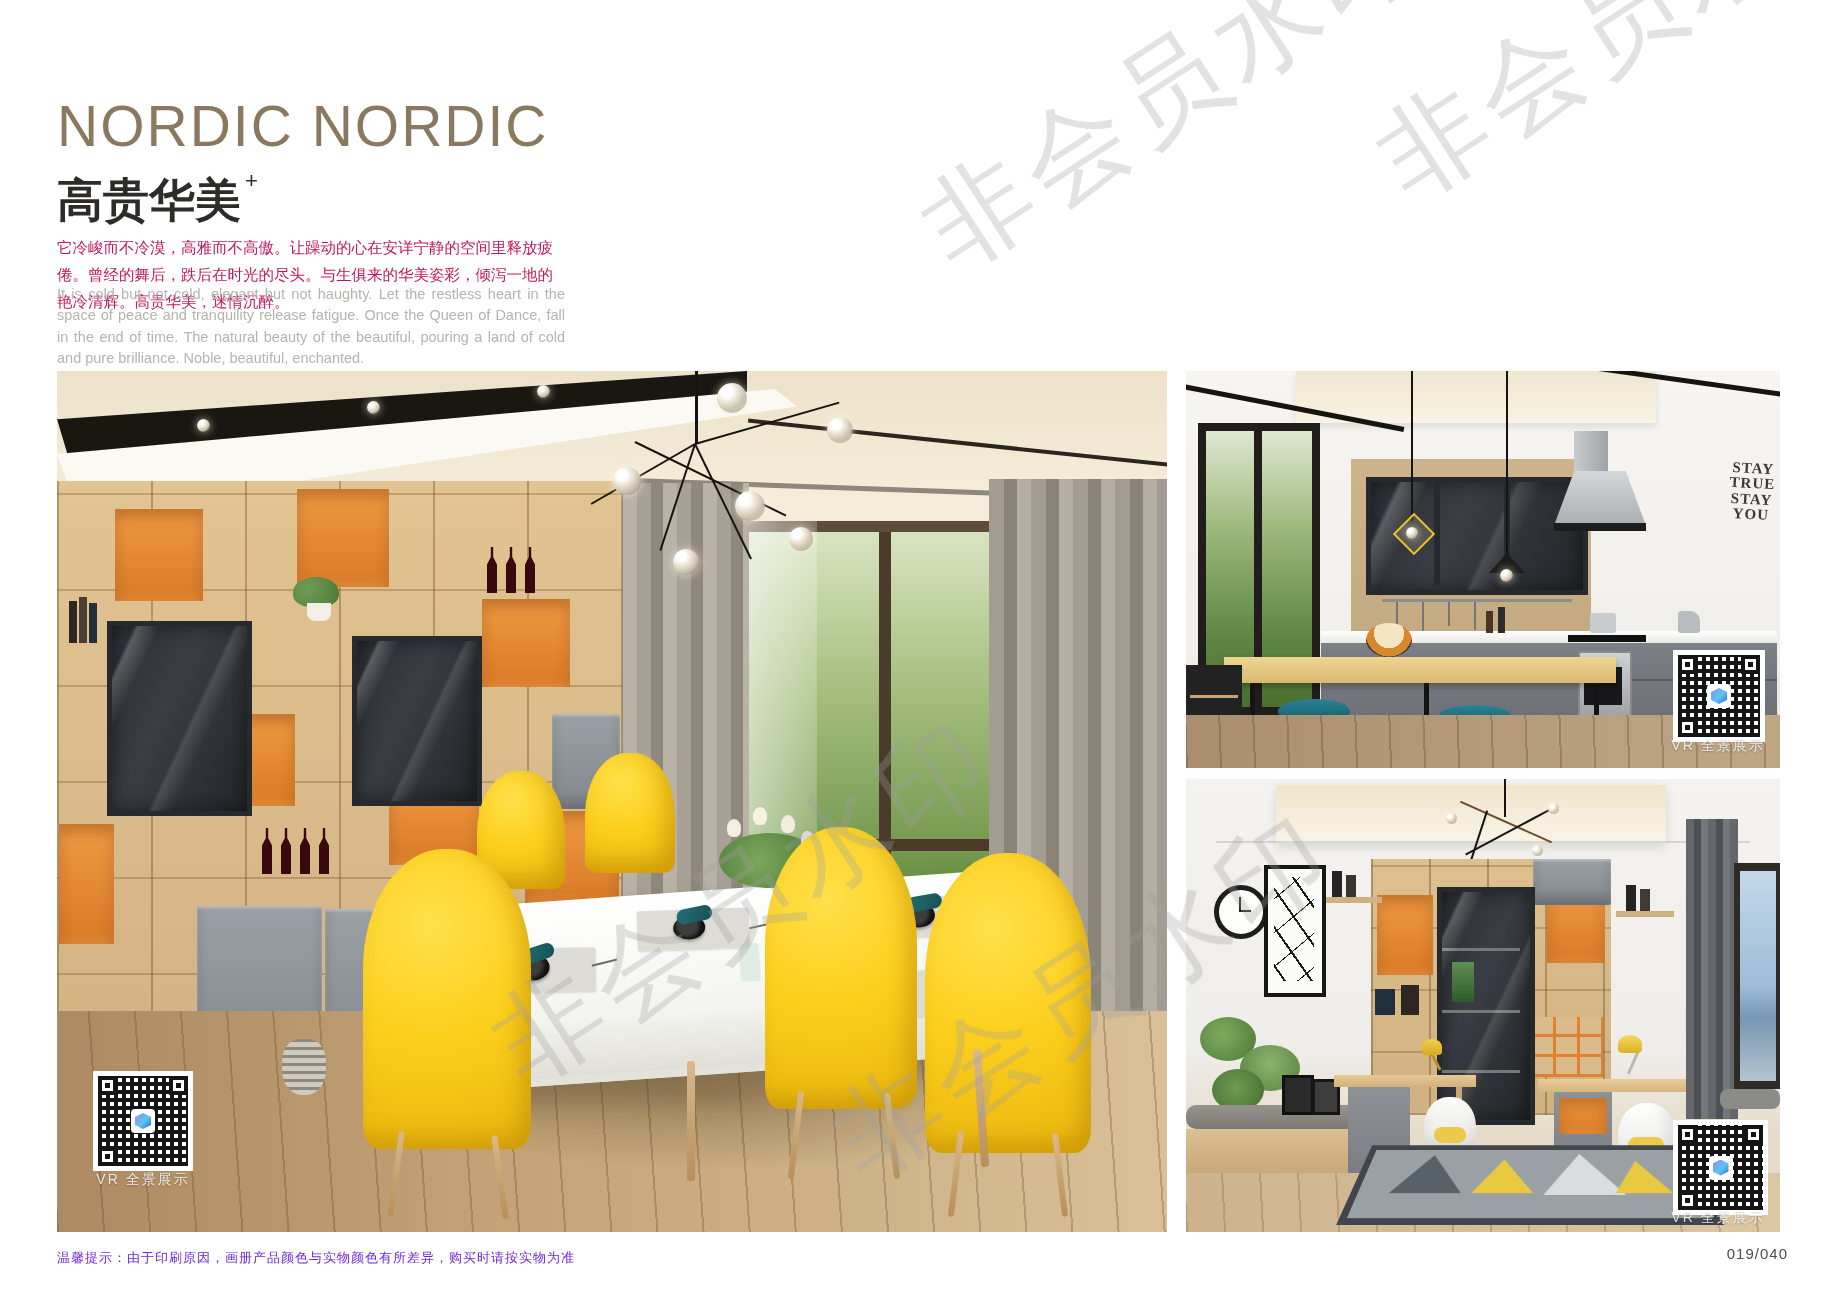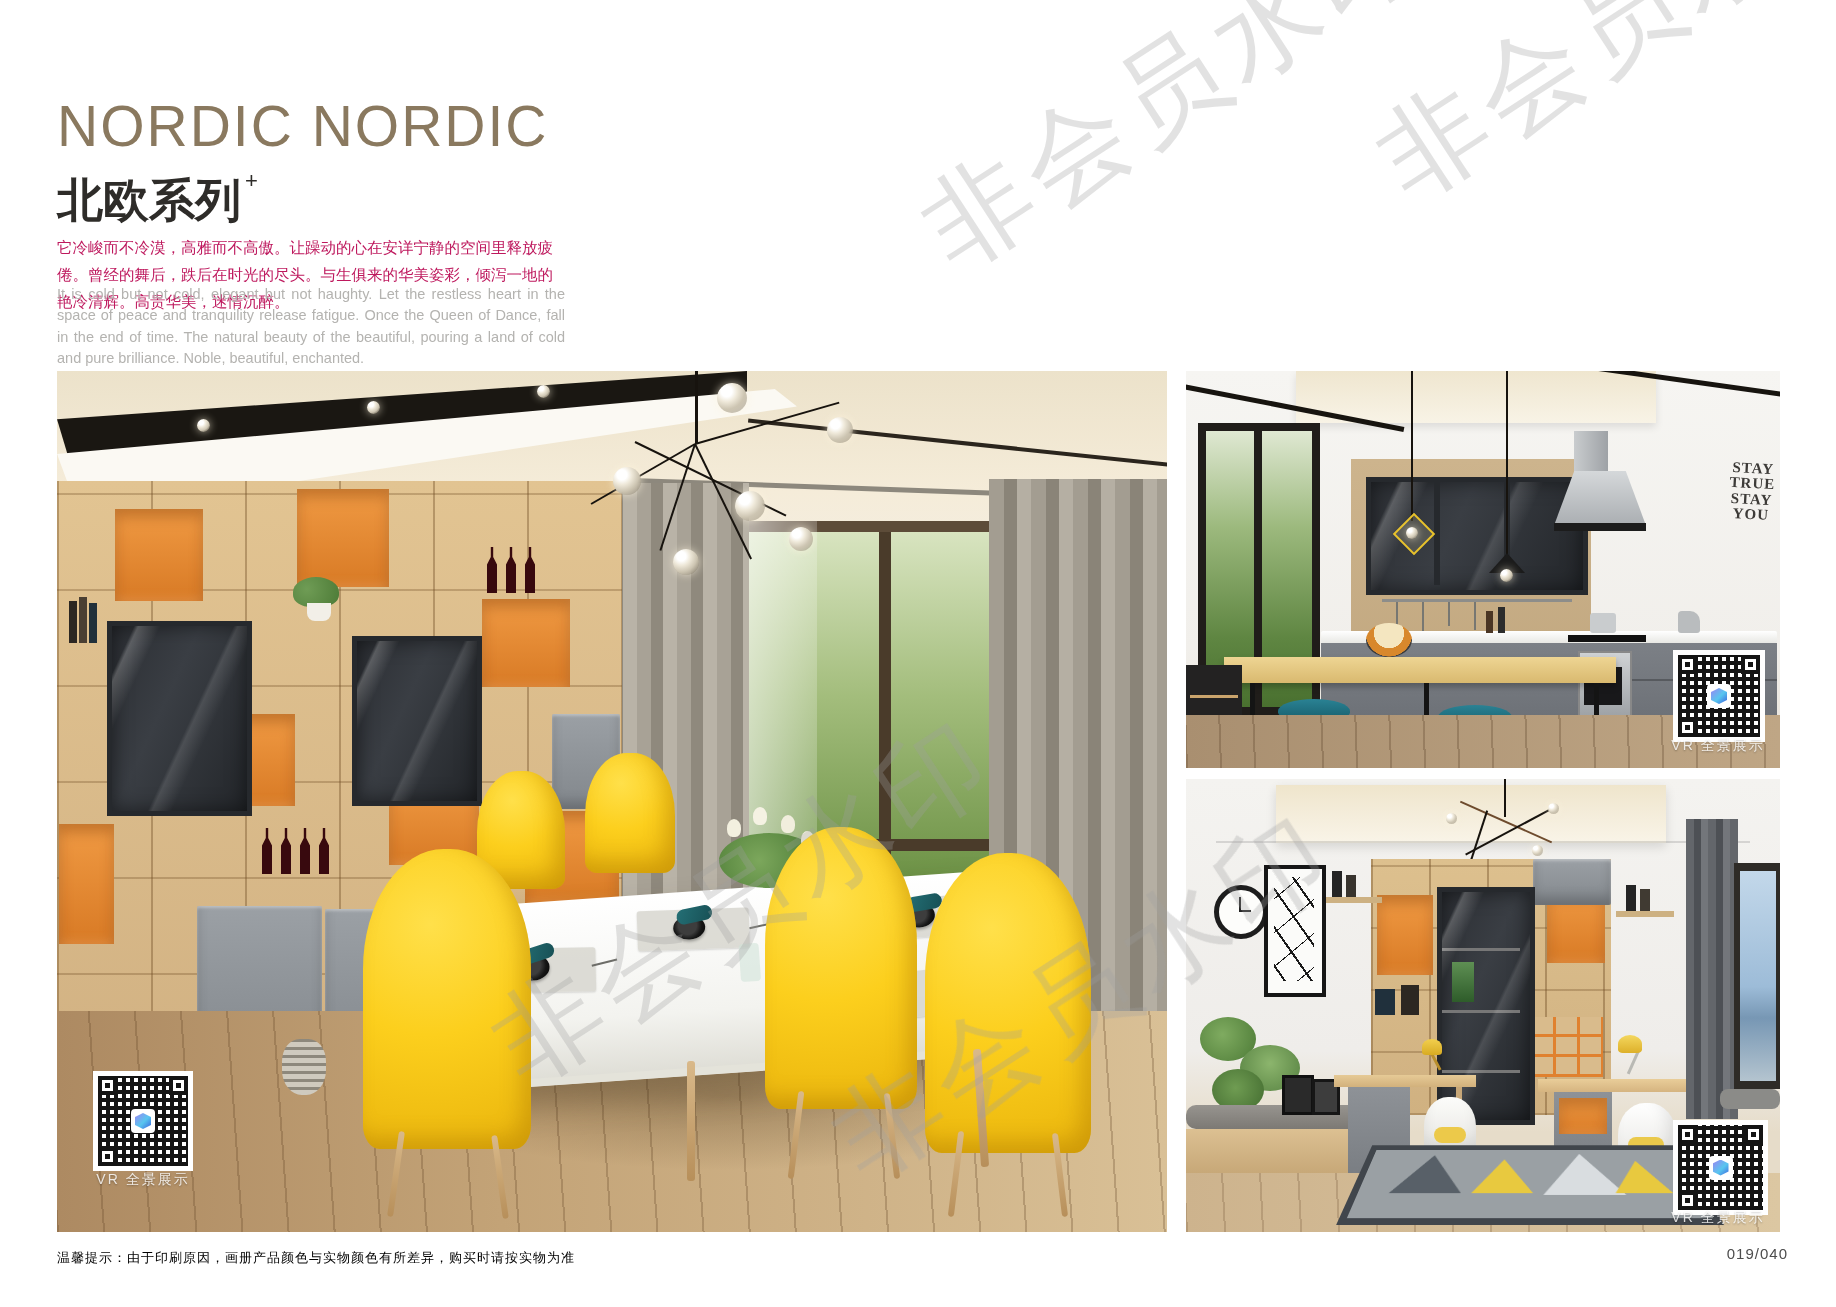--- a/index.html
+++ b/index.html
@@ -9,21 +9,21 @@
   .photo{position:absolute;overflow:hidden;}
 
   
   .title-en{position:absolute;left:57px;top:98px;font-size:57px;font-weight:300;letter-spacing:2px;color:#8a795f;line-height:1;}
   .title-zh{position:absolute;left:57px;top:170px;font-size:46px;font-weight:600;color:#2e2c29;line-height:1;}
   .title-zh sup{font-size:22px;font-weight:400;vertical-align:28px;margin-left:4px;}
   .desc-zh{position:absolute;left:57px;top:234px;width:508px;font-size:15.5px;line-height:1.75;color:#be185d;}
   .desc-en{position:absolute;left:57px;top:284px;width:508px;font-size:14.5px;line-height:1.48;color:#b4b3b0;text-align:justify;}
 
   
-  .footer-note{position:absolute;left:57px;top:1249px;font-size:13px;color:#000000;letter-spacing:1px;}
+  .footer-note{position:absolute;left:57px;top:1249px;font-size:13px;color:#6d28d9;letter-spacing:1px;}
   .page-num{position:absolute;right:48px;top:1245px;font-size:15px;color:#4d4d4d;letter-spacing:1px;}
 
   
   .watermark{position:absolute;font-size:106px;letter-spacing:8px;color:rgba(158,158,158,.30);
              transform:rotate(-33deg);transform-origin:left center;white-space:nowrap;z-index:60;pointer-events:none;}
 
   
   .qr{position:absolute;background:#fff;padding:5px;z-index:20;}
   .qr-inner{position:relative;width:100%;height:100%;
      background:repeating-linear-gradient(0deg,#141414 0 4px,transparent 4px 8px),
@@ -68,21 +68,21 @@
         box-shadow:0 0 8px rgba(255,246,222,.65);}
   .decal{position:absolute;font-family:"Liberation Serif",serif;font-weight:bold;color:#3d3b38;
          font-size:15px;line-height:1.02;text-align:center;transform:rotate(3deg);letter-spacing:1px;}
 </style>
 </head>
 <body>
 
 <div class="page">
 
   <div class="title-en">NORDIC NORDIC</div>
-  <div class="title-zh"><span>北欧系列</span><sup>+</sup></div>
+  <div class="title-zh"><span>高贵华美</span><sup>+</sup></div>
   <div class="desc-zh">它冷峻而不冷漠，高雅而不高傲。让躁动的心在安详宁静的空间里释放疲倦。曾经的舞后，跌后在时光的尽头。与生俱来的华美姿彩，倾泻一地的艳冷清辉。高贵华美，迷情沉醉。</div>
   <div class="desc-en">It is cold but not cold, elegant but not haughty. Let the restless heart in the space of peace and tranquility release fatigue. Once the Queen of Dance, fall in the end of time. The natural beauty of the beautiful, pouring a land of cold and pure brilliance. Noble, beautiful, enchanted.</div>
 
   <div class="watermark" style="left:935px;top:170px;">非会员水印</div>
   <div class="watermark" style="left:1390px;top:100px;">非会员水印</div>
   <div class="watermark" style="left:505px;top:985px;">非会员水印</div>
   <div class="watermark" style="left:845px;top:1080px;">非会员水印</div>
 
   <div class="photo" style="left:57px;top:371px;width:1110px;height:861px;background:linear-gradient(180deg,#f5f1e8 0%,#efeae0 55%,#e2d7c2 75%,#d6c8ae 100%);">
 

